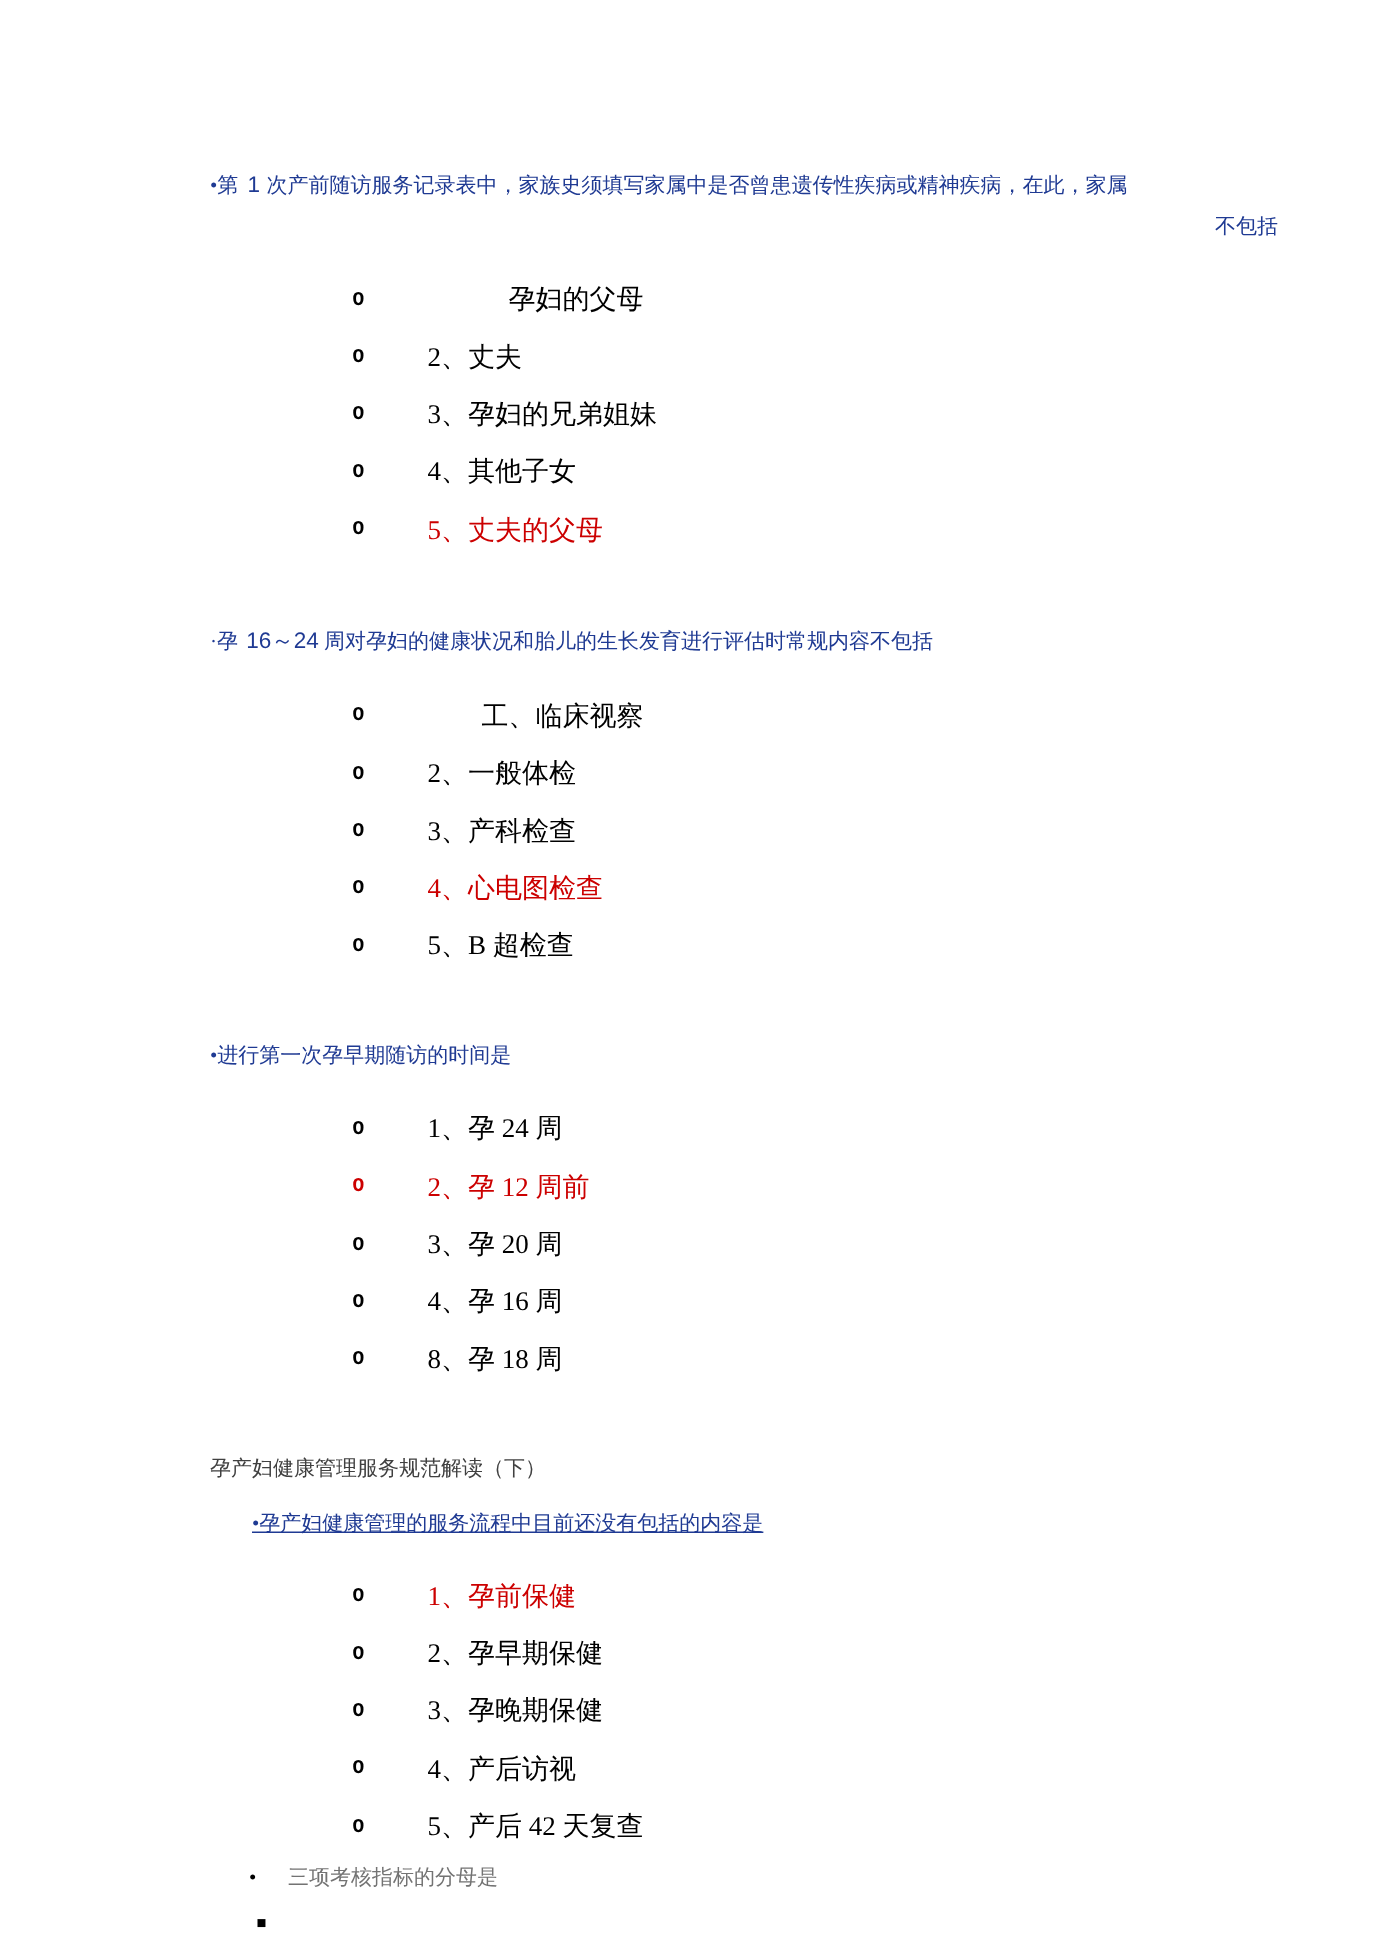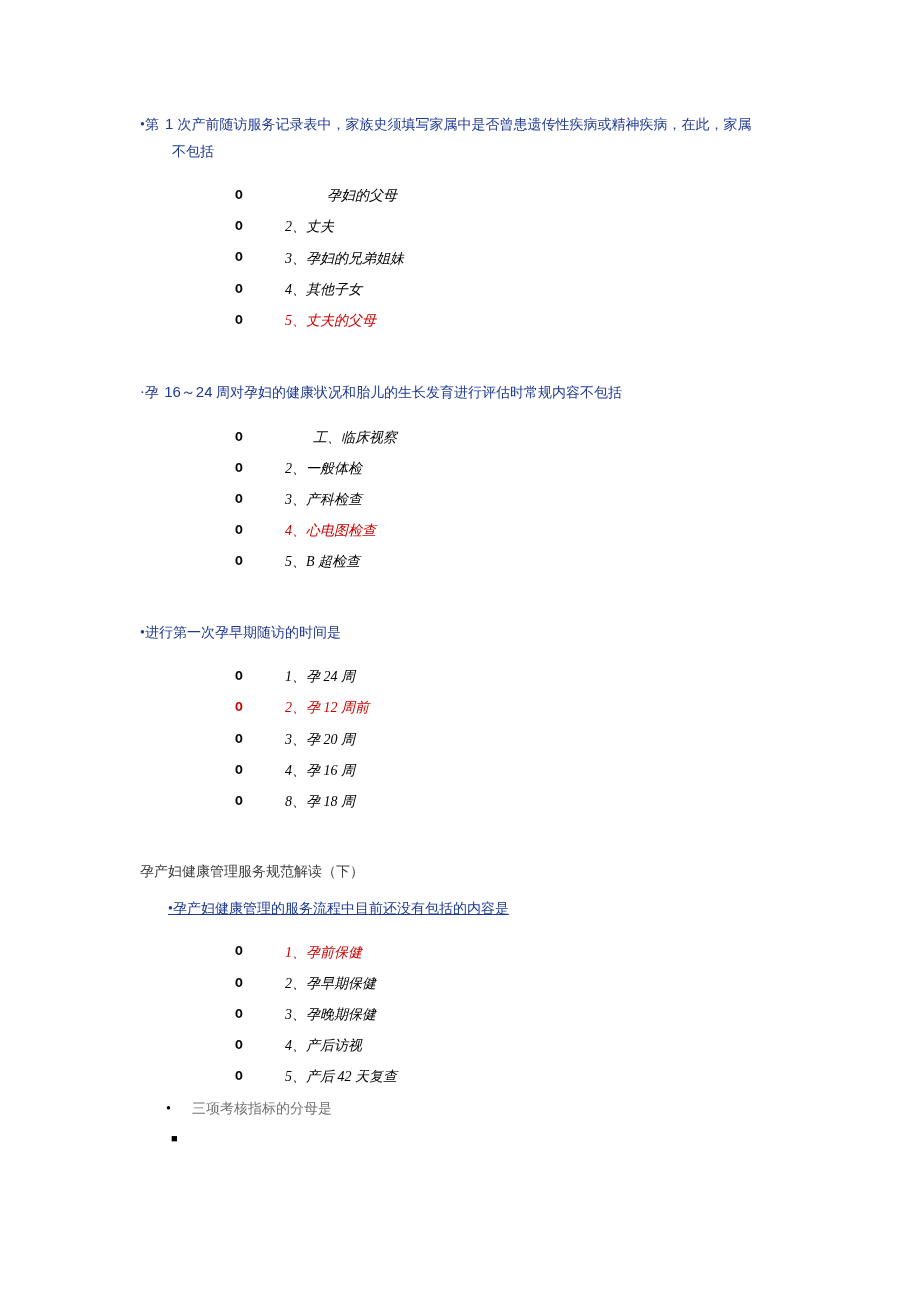--- a/index.html
+++ b/index.html
@@ -23,41 +23,41 @@
     margin-bottom: 18px;
     line-height: 1.9;
   }
   .question-text .leading-dot {
     color: #1f3a93;
     margin-right: 2px;
   }
   .indent-2 {
     display: block;
     padding-left: 32px;
+    text-align: right;
   }
   .options {
     margin-left: 95px;
   }
   .option-row {
     display: flex;
     align-items: center;
     margin-bottom: 6px;
     font-family: "SimSun", "宋体", serif;
   }
   .bullet {
     font-family: "Courier New", monospace;
     font-weight: bold;
     font-size: 13px;
     width: 50px;
     text-align: left;
   }
   .opt-text {
     font-family: "SimSun", "宋体", serif;
-    font-size: 14px;
-    font-style: italic;
+    font-size: 18px;
   }
   .answer {
     color: #cc0000;
   }
   .answer .bullet {
     color: #cc0000;
   }
   .section-heading {
     color: #404040;
     margin-top: 20px;

